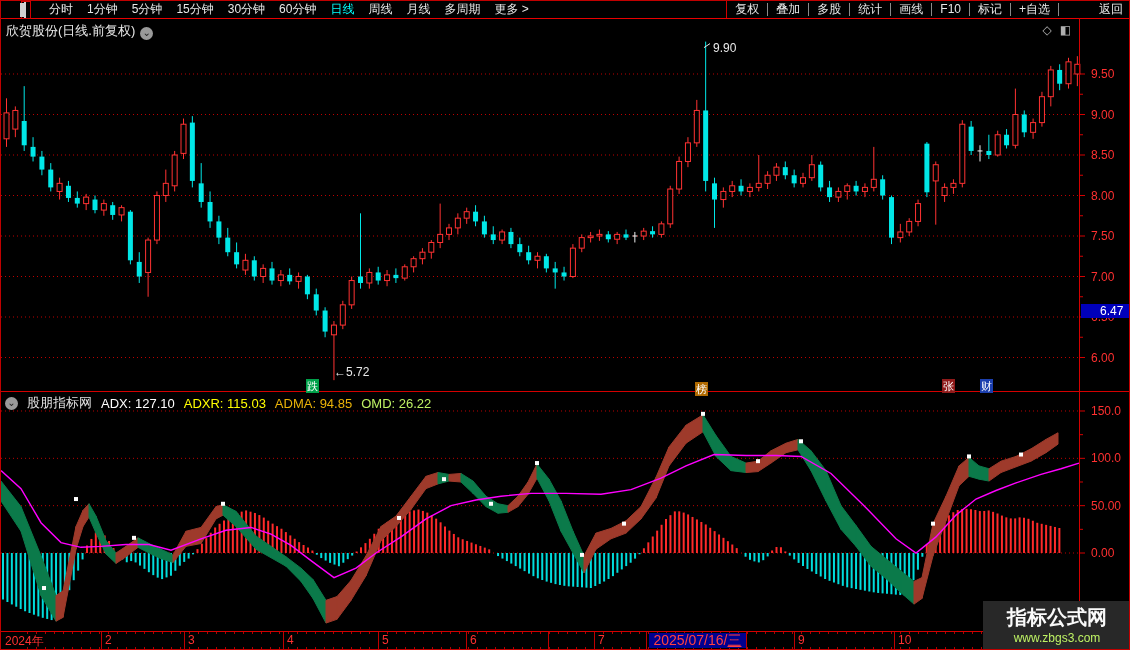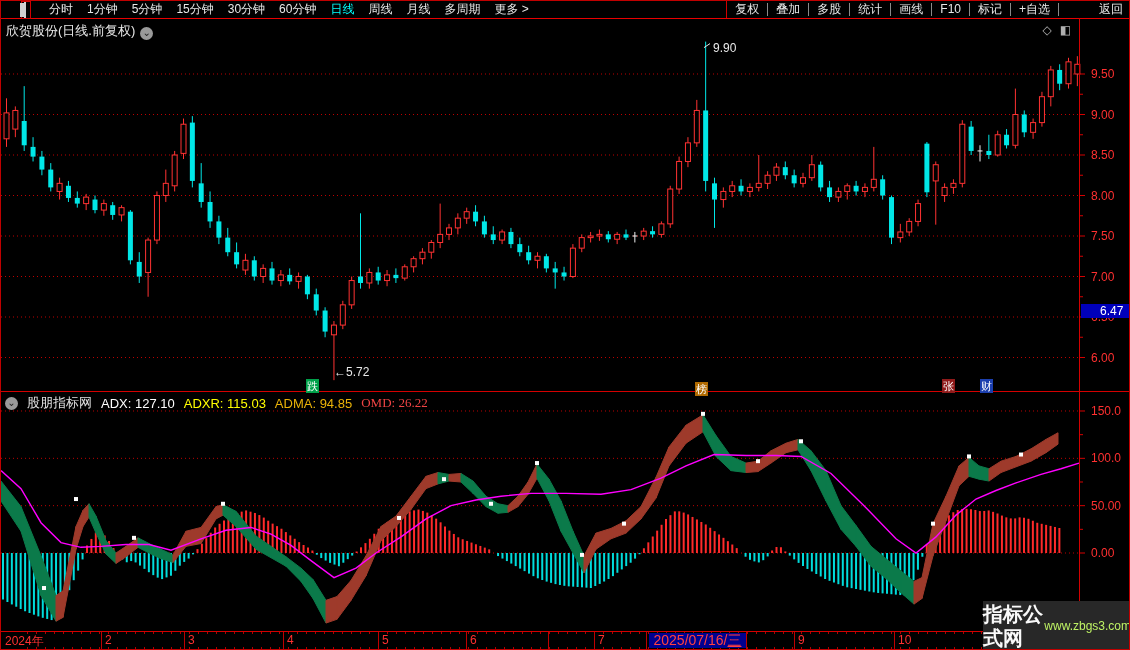--- a/index.html
+++ b/index.html
@@ -28,40 +28,40 @@
   #ind-svg{position:absolute;left:0;top:395px;}
   #pane-sep{position:absolute;left:0;top:390px;width:1130px;height:1px;background:#d40000;}
   #vaxis{position:absolute;left:1078px;top:17px;width:1px;height:613px;background:#d40000;}
   
   #ind-header{position:absolute;left:4px;top:393px;display:flex;align-items:center;gap:9px;
               font-size:13px;z-index:5;}
   .ih-name{color:#e0e0e0;}
   .ih-adx{color:#ffffff;}
   .ih-adxr{color:#ffff00;}
   .ih-adma{color:#eab308;}
-  .ih-omd{color:#ef4444;font-family:Liberation Serif, serif;}
+  .ih-omd{color:#bef264;}
   
   #price-tag{position:absolute;left:1080px;top:303px;width:46px;height:14px;background:#0000bb;
              color:#fff;font-size:12px;line-height:14px;padding-left:19px;z-index:6;}
   
   .badge{position:absolute;width:13px;height:14px;color:#fff;font-size:11px;line-height:14px;
          text-align:center;z-index:4;}
   
   #axis-row{position:absolute;left:0;top:630px;width:1130px;height:17px;border-top:1px solid #d40000;
             border-bottom:1px solid #d40000;box-sizing:content-box;background:
             repeating-linear-gradient(90deg,#b00000 0 1px,transparent 1px 9px) top/1078px 2px no-repeat,
             repeating-linear-gradient(90deg,#b00000 0 1px,transparent 1px 9px) bottom/1078px 2px no-repeat;}
   .ax-sep{position:absolute;top:0;width:1px;height:17px;background:#c00000;}
   .ax-label{position:absolute;top:1px;font-size:12px;color:#ff3030;white-space:nowrap;}
   #date-tag{position:absolute;left:648px;top:1px;width:97px;height:15px;background:#000090;
             color:#ff4040;font-size:14px;line-height:15px;text-align:center;z-index:3;}
   #date-tag u{text-decoration:underline;}
   
   #watermark{position:absolute;left:982px;top:600px;width:148px;height:50px;background:#282828;
-             z-index:10;display:flex;flex-direction:row;justify-content:center;align-items:center;color:#fafafa;}
+             z-index:10;display:flex;flex-direction:column;justify-content:center;align-items:center;color:#fafafa;}
   #wm-title{font-size:20px;font-weight:bold;line-height:24px;}
   #wm-url{font-size:12px;line-height:19px;color:#bef264;}
 </style>
 </head>
 <body>
 
 <div id="app">
 
   <div id="toolbar">
     <div id="tb-left">

